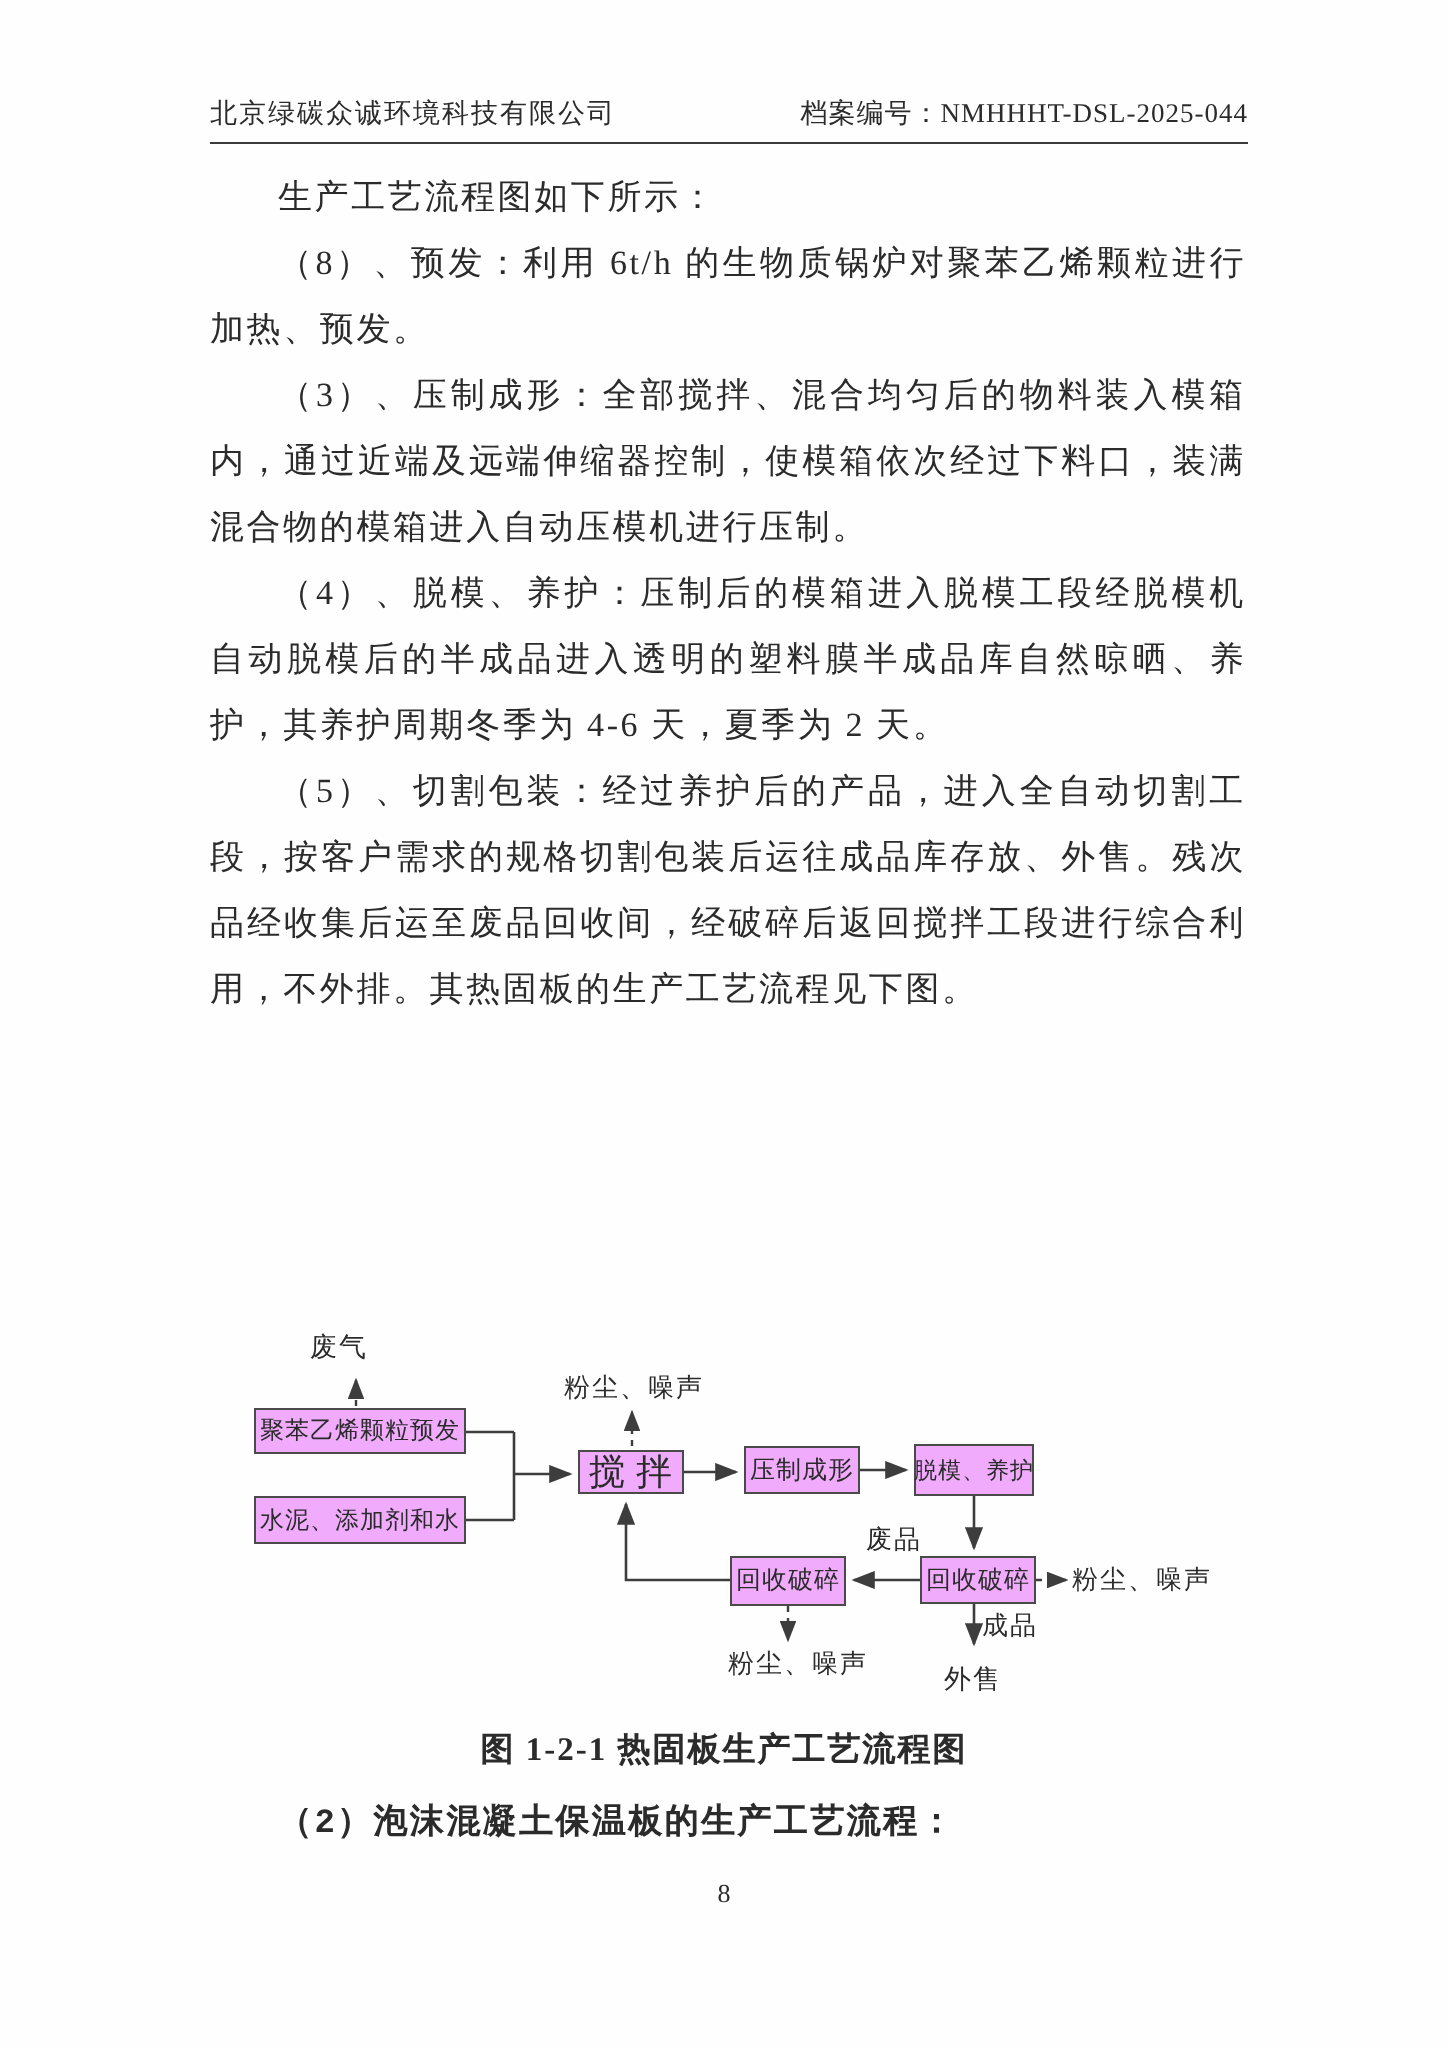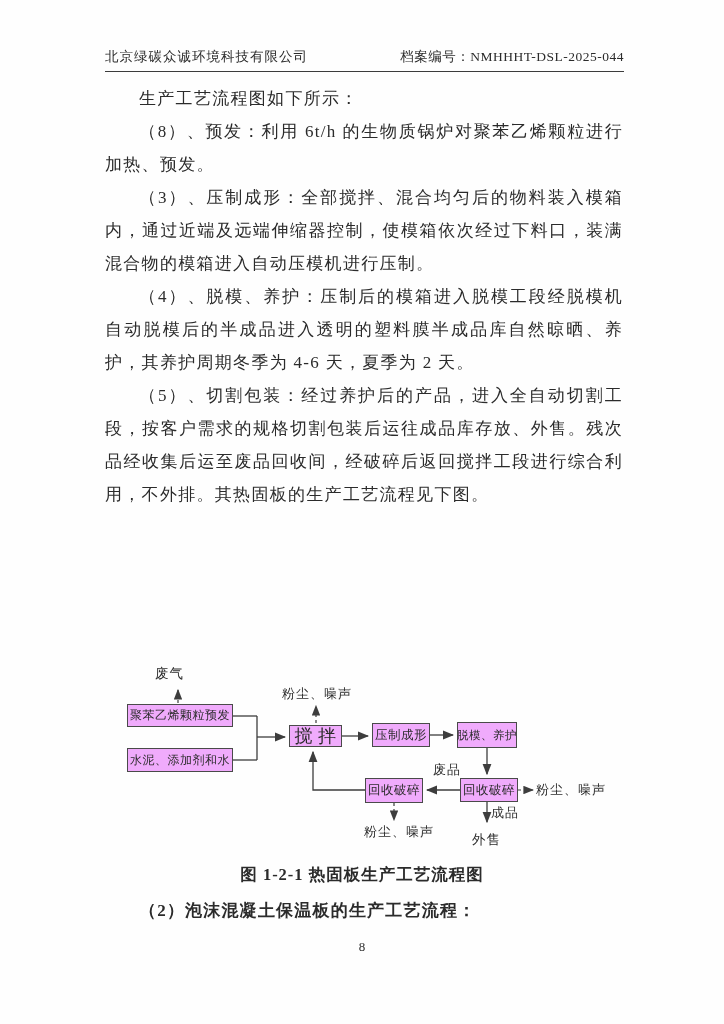--- a/index.html
+++ b/index.html
@@ -78,20 +78,21 @@
     font-size: 16.5px;
     letter-spacing: 1px;
   }
   .next-section {
     position: absolute;
     top: 899px; left: 105px; width: 518px;
     font-weight: bold;
     font-size: 17px;
     letter-spacing: 1.2px;
     text-indent: 2em;
+    font-family: Liberation Mono, monospace;
   }
   .page-number {
     position: absolute;
     top: 939px; left: 0; right: 0;
     text-align: center;
     font-size: 13px;
   }
 </style>
 </head>
 <body>

